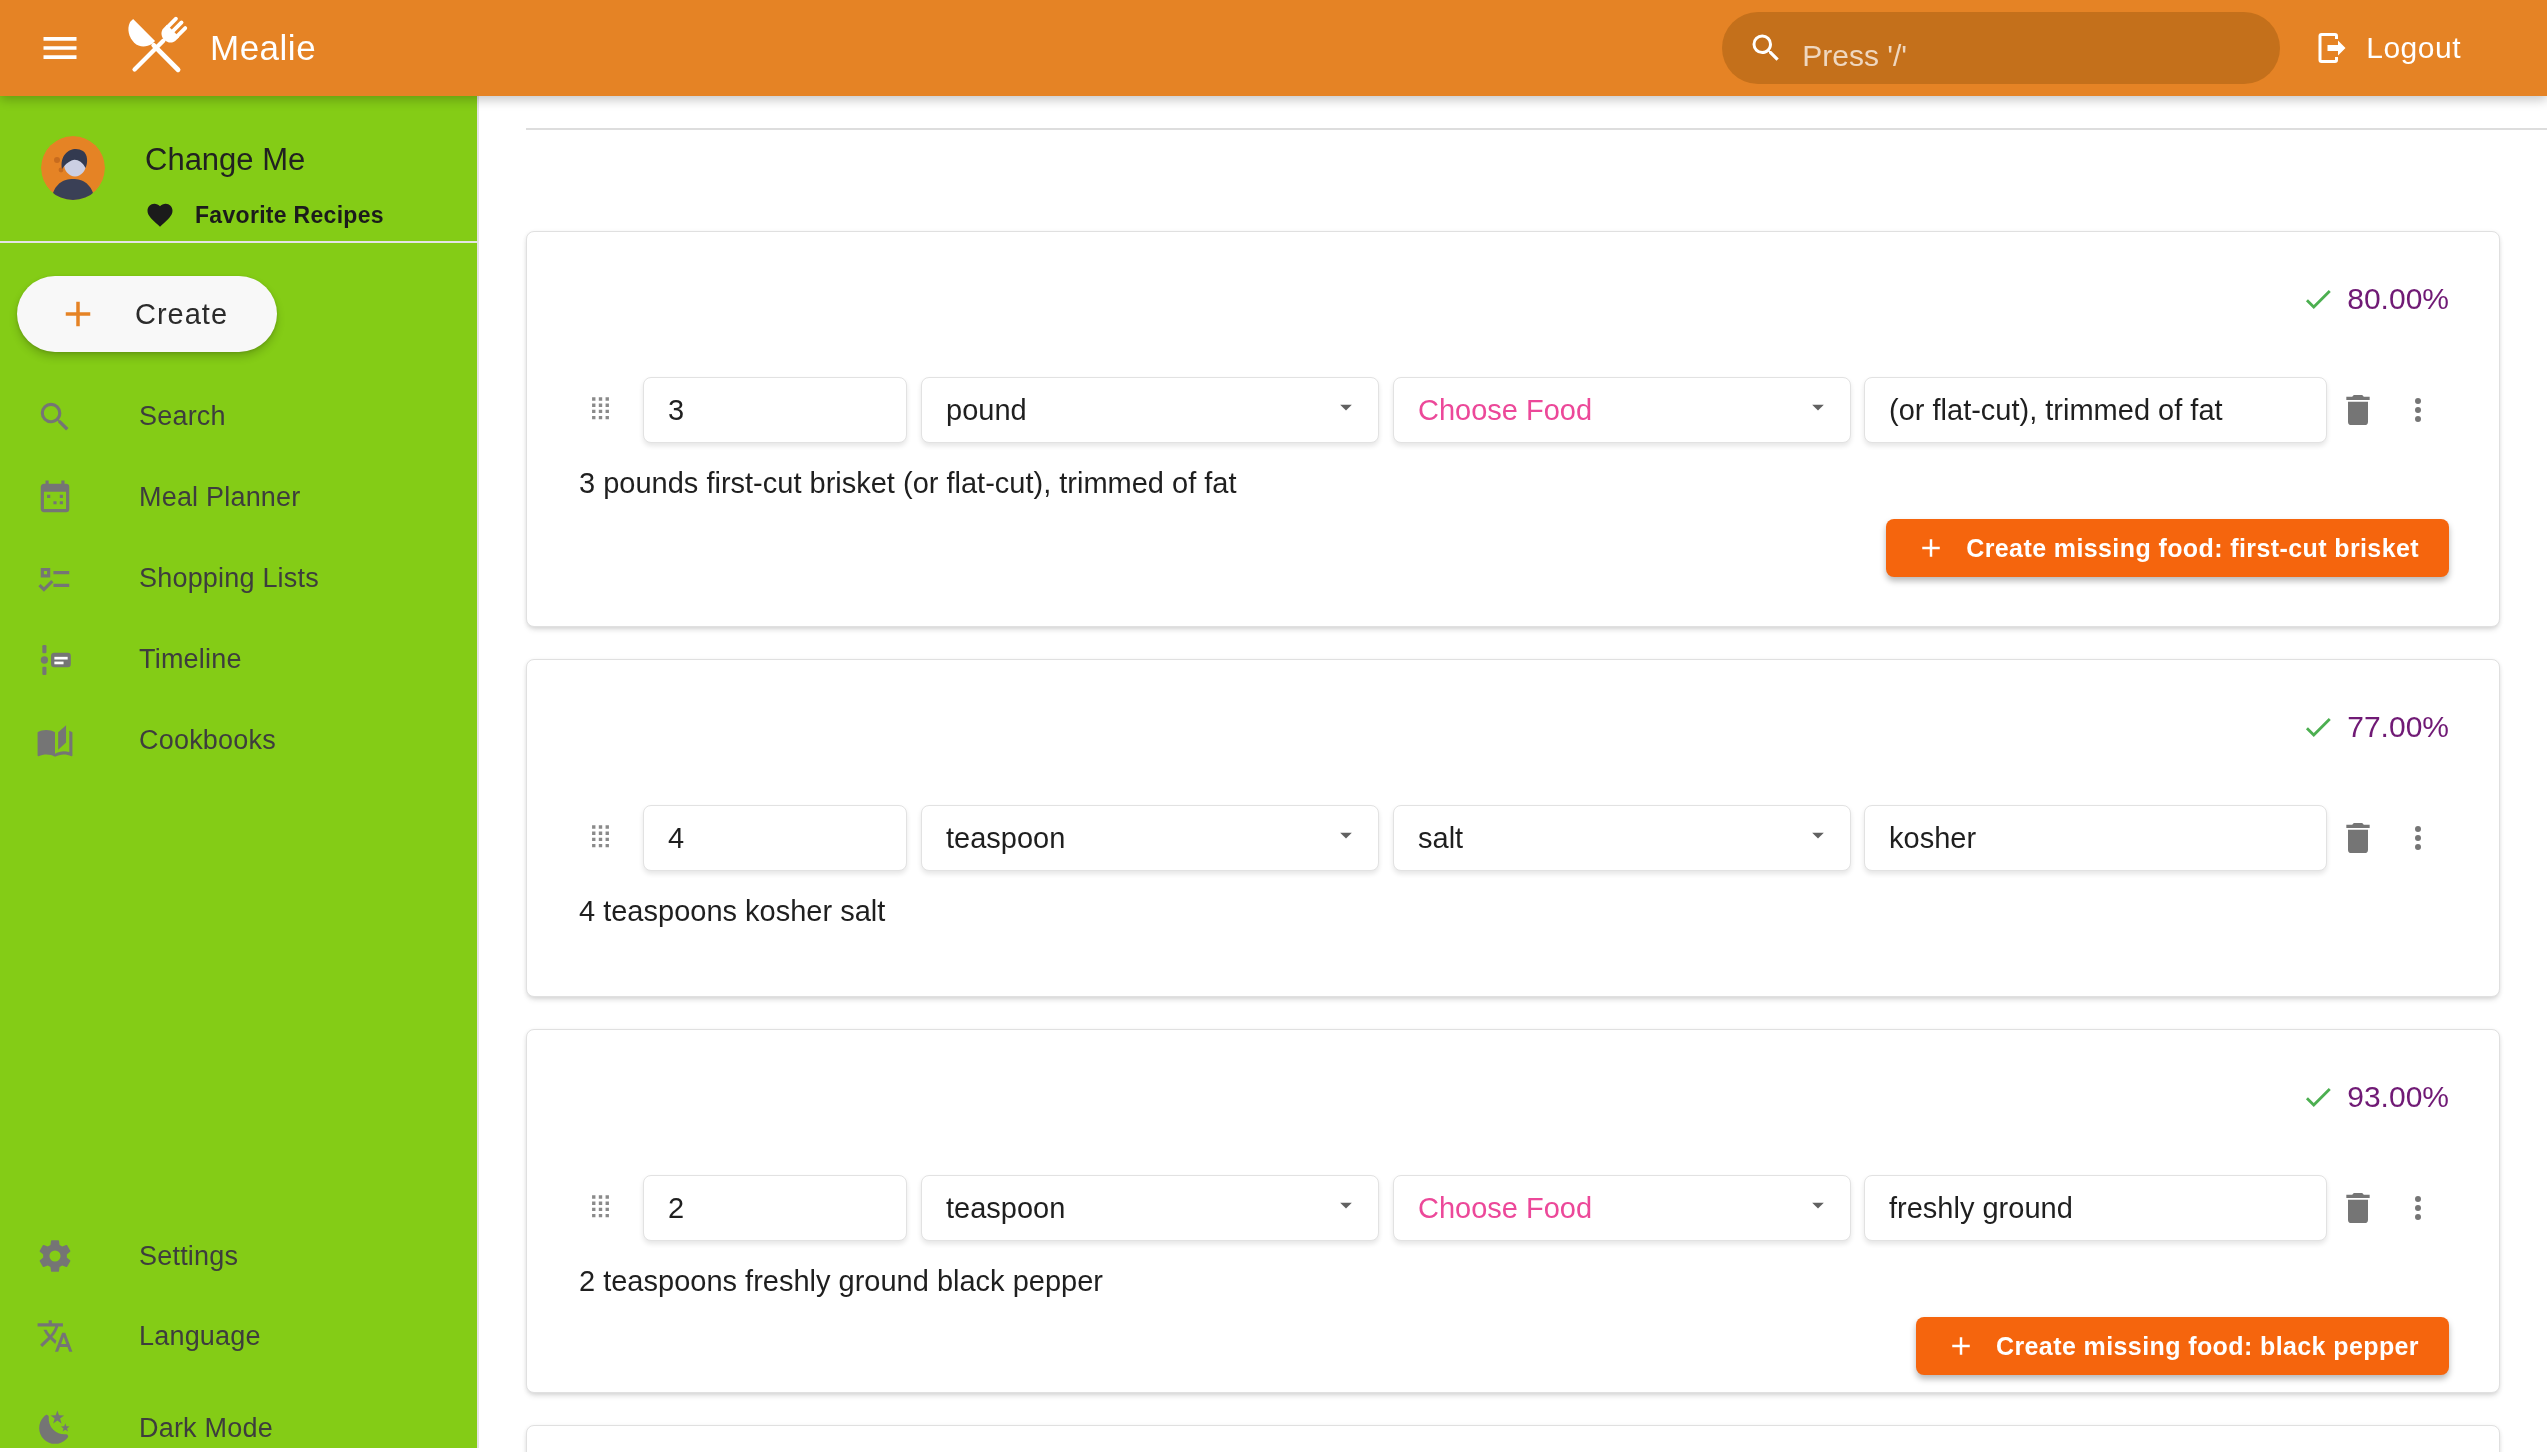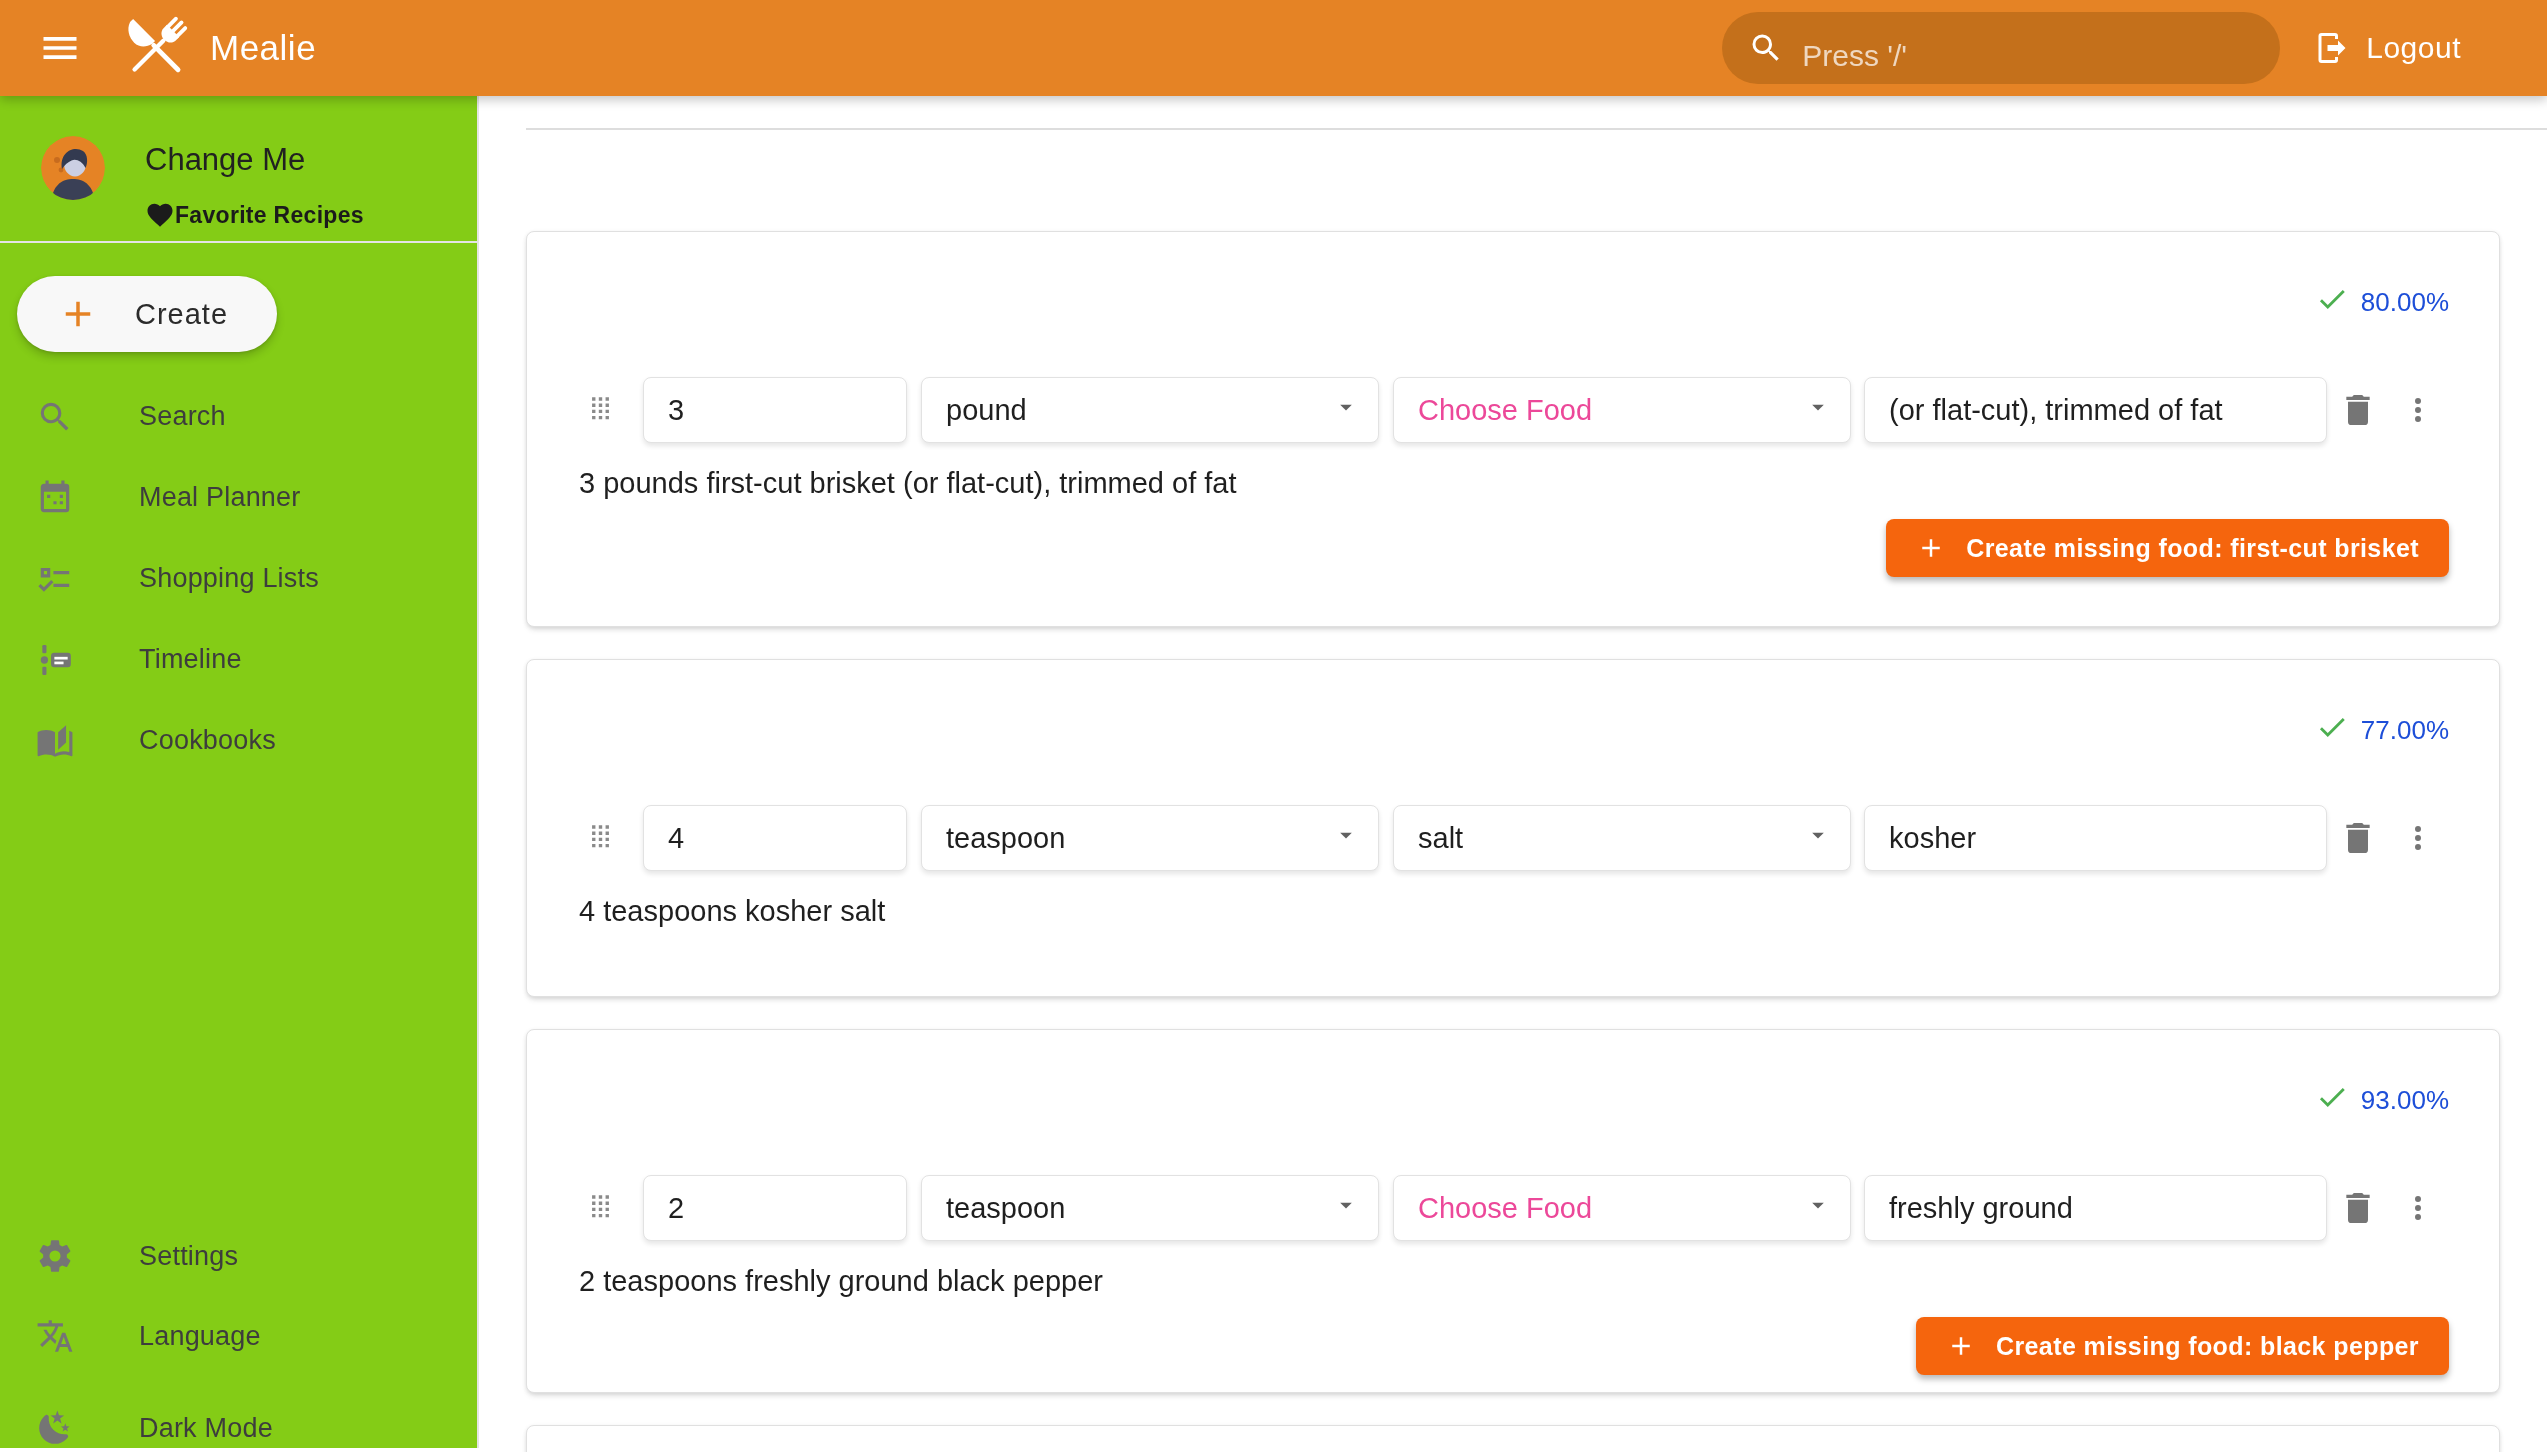--- a/index.html
+++ b/index.html
@@ -24,21 +24,21 @@
   .logout-btn { display:flex; align-items:center; gap:16px; color:#fff; margin-left:34px;
     font-size:30px; font-weight:500; letter-spacing:0.5px; background:none; border:none;
     cursor:pointer; font-family:inherit;text-align:center; }
 
   
   .sidebar { position:absolute; top:96px; left:0; width:479px; bottom:4px; background:#84cc16;
     border-right:2px solid #E4E4E4; overflow:hidden; }
   .profile { position:absolute; top:40px; left:41px; display:flex; }
   .profile-text { margin-left:40px; }
   .user-name { font-size:31px; color:#212121; margin-top:6px; }
-  .fav-row { display:flex; align-items:center; margin-top:22px; color:#1b1b1b; }
+  .fav-row { display:flex; align-items:center; gap:20px; margin-top:22px; color:#1b1b1b; }
   .fav-label { font-size:23px; font-weight:700; letter-spacing:0.3px; }
   .side-divider { position:absolute; top:145px; left:0; width:100%; height:2px; background:#E4E4E4; }
   .create-btn { position:absolute; top:180px; left:17px; width:260px; height:76px; border-radius:38px;
     background:#F8F8F8; border:none; box-shadow:0 5px 8px rgba(0,0,0,.18), 0 1px 3px rgba(0,0,0,.12);
     display:flex; align-items:center; padding-left:40px; gap:36px; cursor:pointer; font-family:inherit; }
   .create-btn .plus { color:var(--primary,#E58325); }
   .create-btn .create-label { font-size:29px; font-weight:500; letter-spacing:1px; color:#2b2b2b; }
   .nav-list { position:absolute; top:280px; left:0; width:100%; }
   .nav-item { height:81px; display:flex; align-items:center; padding:0 40px 0 36px; cursor:pointer; }
   .nav-icon { width:40px; height:40px; color:#757575; flex:none; display:flex; align-items:center; }
@@ -58,22 +58,22 @@
   .btn { position:absolute; top:0; height:70px; border:none; border-radius:8px; color:#fff;
     display:flex; align-items:center; justify-content:center; gap:16px; font-size:30px; font-weight:500;
     letter-spacing:0.8px; cursor:pointer; font-family:inherit;
     box-shadow:0 4px 6px rgba(0,0,0,.22), 0 1px 3px rgba(0,0,0,.15); }
   .parse-all { left:1557px; width:226px; background:var(--parse-all,#1976D2); }
   .save { left:1795px; width:179px; background:var(--save,#43A047); }
 
   .cards { position:absolute; top:135px; left:47px; width:1974px; }
   .card { position:relative; background:#fff; border:1px solid #E0E0E0; border-radius:8px;
     margin-bottom:32px; box-shadow:0 4px 6px -2px rgba(0,0,0,.14), 0 1px 4px rgba(0,0,0,.08); }
-  .conf { position:absolute; top:50px; right:50px; display:flex; align-items:center; gap:12px;
-    font-size:26px; color:#1d4ed8; }
+  .conf { position:absolute; top:50px; right:50px; display:flex; align-items:flex-start; gap:12px;
+    font-size:30px; color:#701a75; }
   .conf .chk { color:var(--confidence-check,#4CAF50); }
   .ing-row { position:absolute; top:145px; left:0; width:100%; height:66px; }
   .drag { position:absolute; left:60px; top:50%; transform:translateY(-50%); color:#8A8A8A; cursor:grab; }
   .field { position:absolute; top:0; height:66px; background:#fff; border:1px solid #E2E2E2;
     border-radius:8px; display:flex; align-items:center; padding:0 24px;
     box-shadow:0 3px 5px rgba(0,0,0,.10); font-size:29px; color:#1f1f1f; }
   .field input { border:none; outline:none; width:100%; font-size:29px; color:#1f1f1f;
     font-family:inherit; background:transparent; }
   .field.qty  { left:116px;  width:264px; }
   .field.unit { left:394px;  width:458px; cursor:pointer; }

